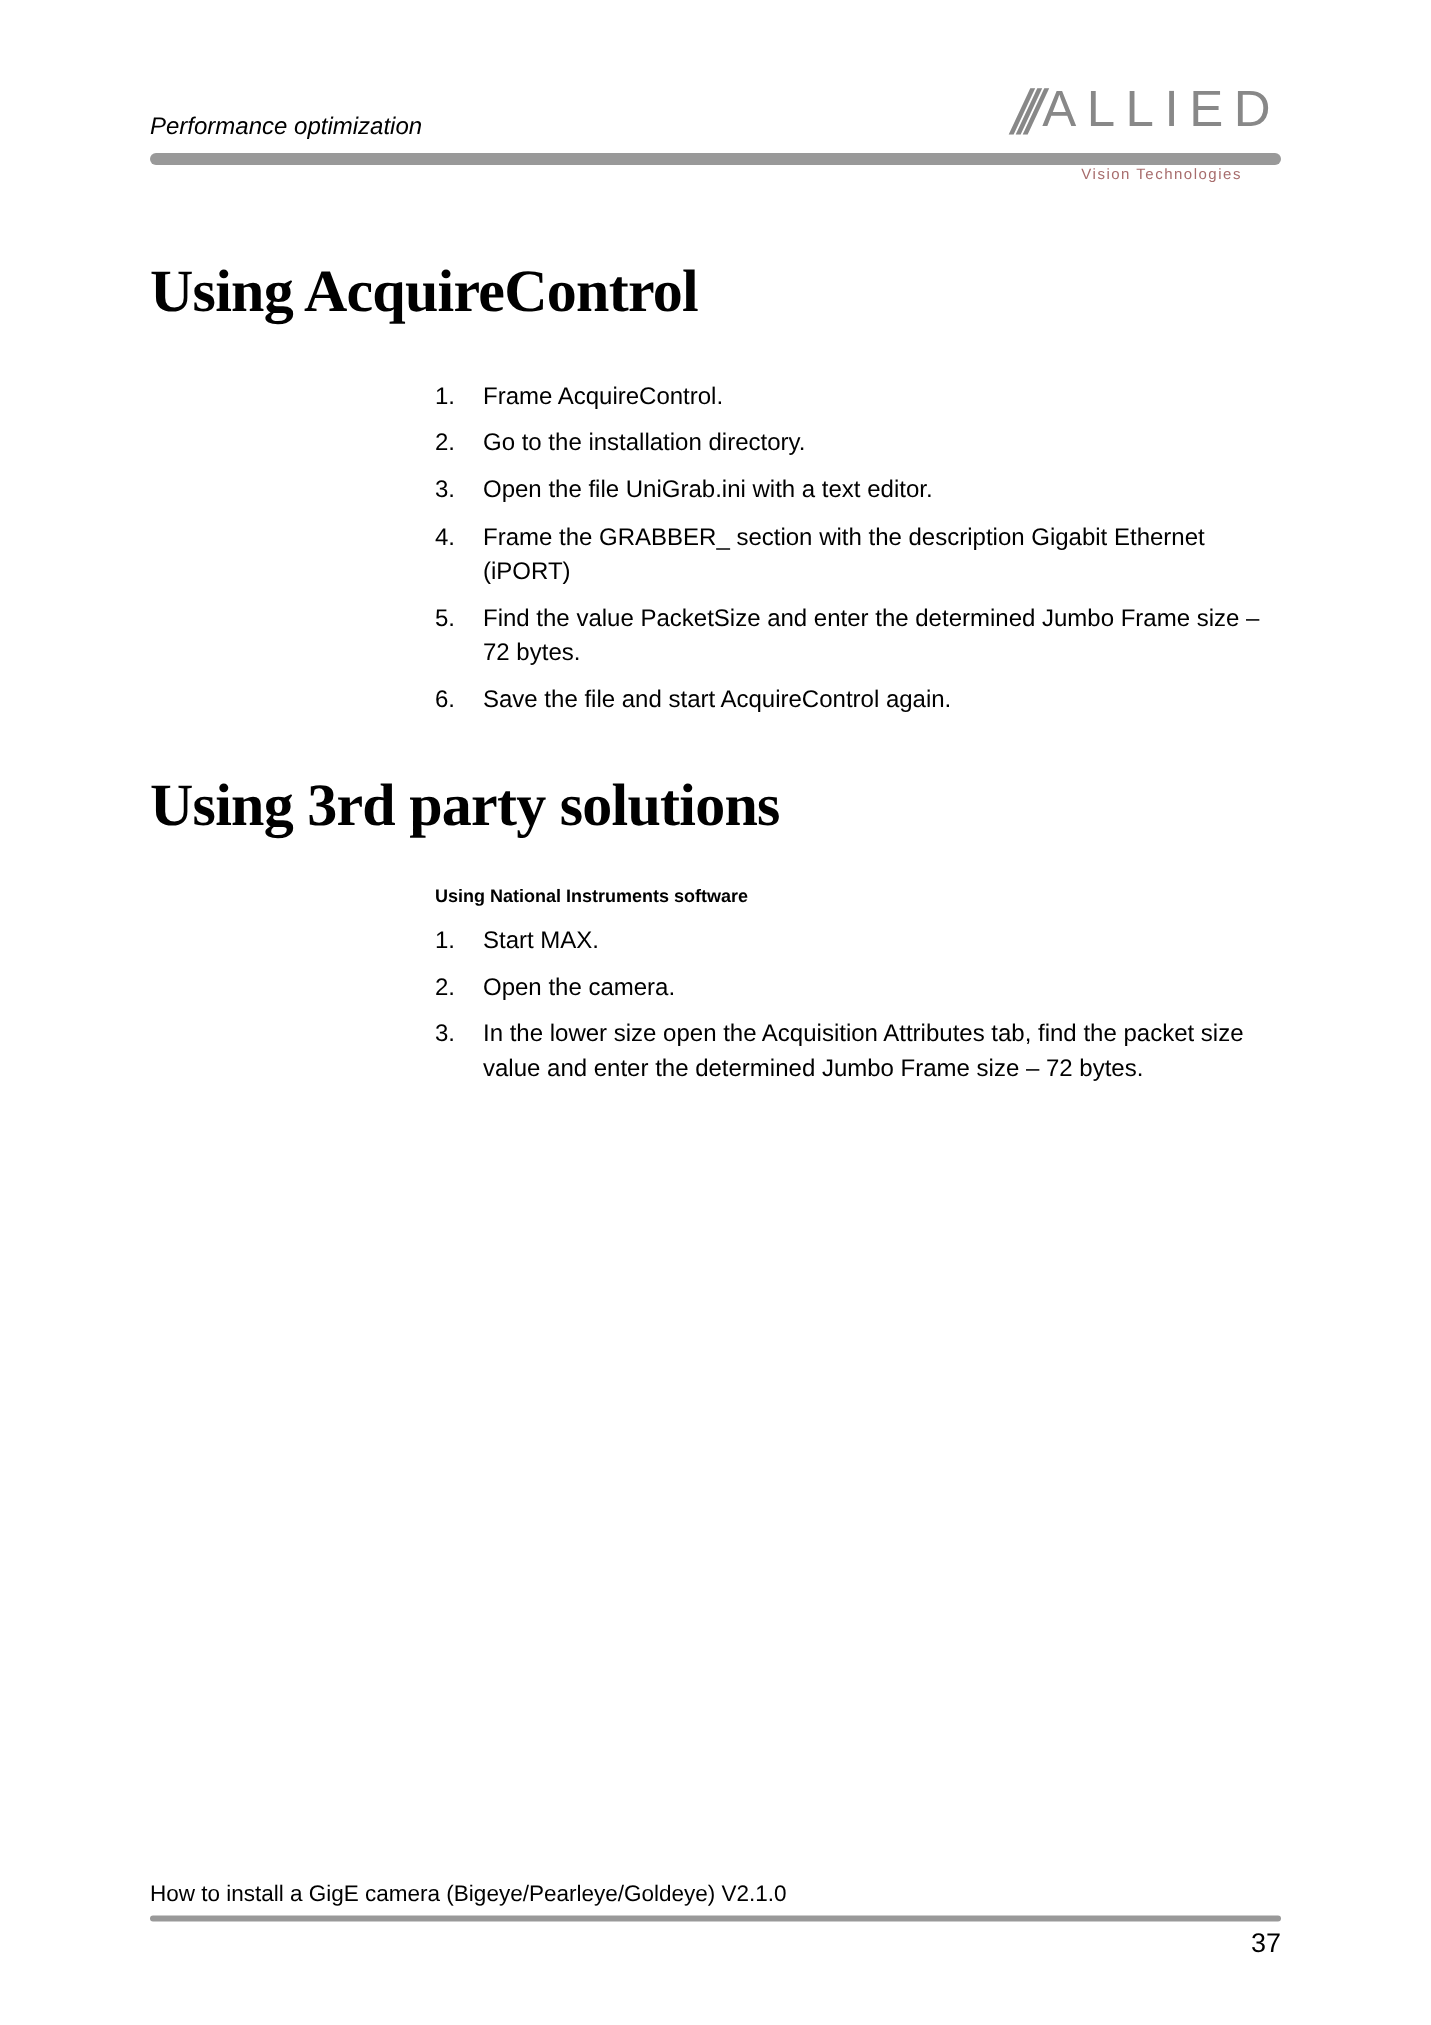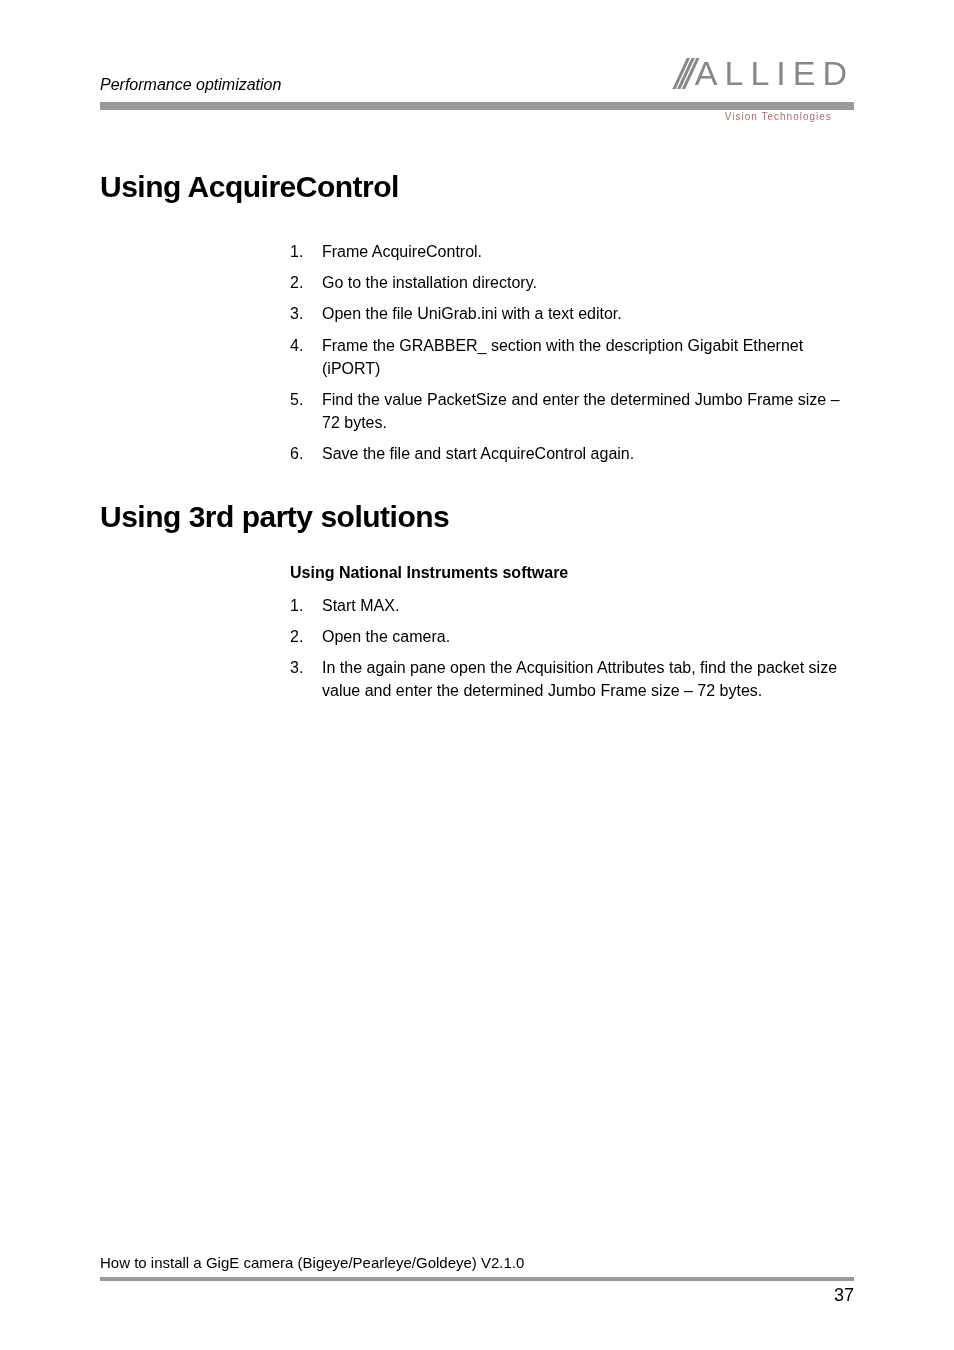--- a/index.html
+++ b/index.html
@@ -1,15 +1,15 @@
 <!DOCTYPE html>
 <html><head>
 <meta charset="utf-8">
 <style>
-  * { margin: 0; padding: 0; box-sizing: border-box; }
+  * { margin: 0; padding: 0; box-sizing: border-box; border-radius: 20px; }
   body {
     width: 954px;
     height: 1350px;
     background: #fff;
     font-family: Arial, Helvetica, sans-serif;
     position: relative;
     color: #000;
   }
   .page {
     padding: 76px 100px 0 100px;
@@ -44,42 +44,42 @@
     font-size: 34px;
     letter-spacing: 7px;
     color: #888;
     font-weight: 300;
     line-height: 1;
   }
   .logo-sub {
     font-size: 10px;
     letter-spacing: 1px;
     color: #a76c6c;
-    margin-left: 30px;
     margin-top: -2px;
+    text-align: center;
   }
   .head-rule {
     height: 8px;
     background: #999;
     margin-top: 8px;
     margin-bottom: 60px;
   }
   h1 {
-    font-family: Liberation Sans, sans-serif;
+    font-family: Liberation Serif, serif;
     font-weight: 900;
-    font-size: 30px;
+    font-size: 40px;
     margin-bottom: 36px;
     margin-top: 0;
     letter-spacing: -0.5px;
   }
   h1.second { margin-top: 34px; margin-bottom: 30px; }
   h2 {
     font-family: Arial, Helvetica, sans-serif;
     font-weight: 900;
-    font-size: 16px;
+    font-size: 12px;
     margin-left: 190px;
     margin-bottom: 12px;
   }
   ol {
     margin-left: 190px;
     padding-left: 0;
     list-style: none;
     font-size: 16px;
     line-height: 1.45;
   }
@@ -166,21 +166,21 @@
     <li>
       <span class="num">1.</span>
       <span class="txt">Start MAX.</span>
     </li>
     <li>
       <span class="num">2.</span>
       <span class="txt">Open the camera.</span>
     </li>
     <li>
       <span class="num">3.</span>
-      <span class="txt"><span>In the again pane open the </span><span class="bold">Acquisition Attributes</span><span> tab, find the </span><span class="bold">packet size</span><span> value and enter the determined Jumbo Frame size – 72 bytes.</span></span>
+      <span class="txt"><span>In the lower size open the </span><span class="bold">Acquisition Attributes</span><span> tab, find the </span><span class="bold">packet size</span><span> value and enter the determined Jumbo Frame size – 72 bytes.</span></span>
     </li>
   </ol>
 
   <div class="footer">
     <div class="footer-text">How to install a GigE camera (Bigeye/Pearleye/Goldeye) V2.1.0</div>
     <div class="footer-rule"></div>
     <div class="page-num">37</div>
   </div>
 </div>
 

